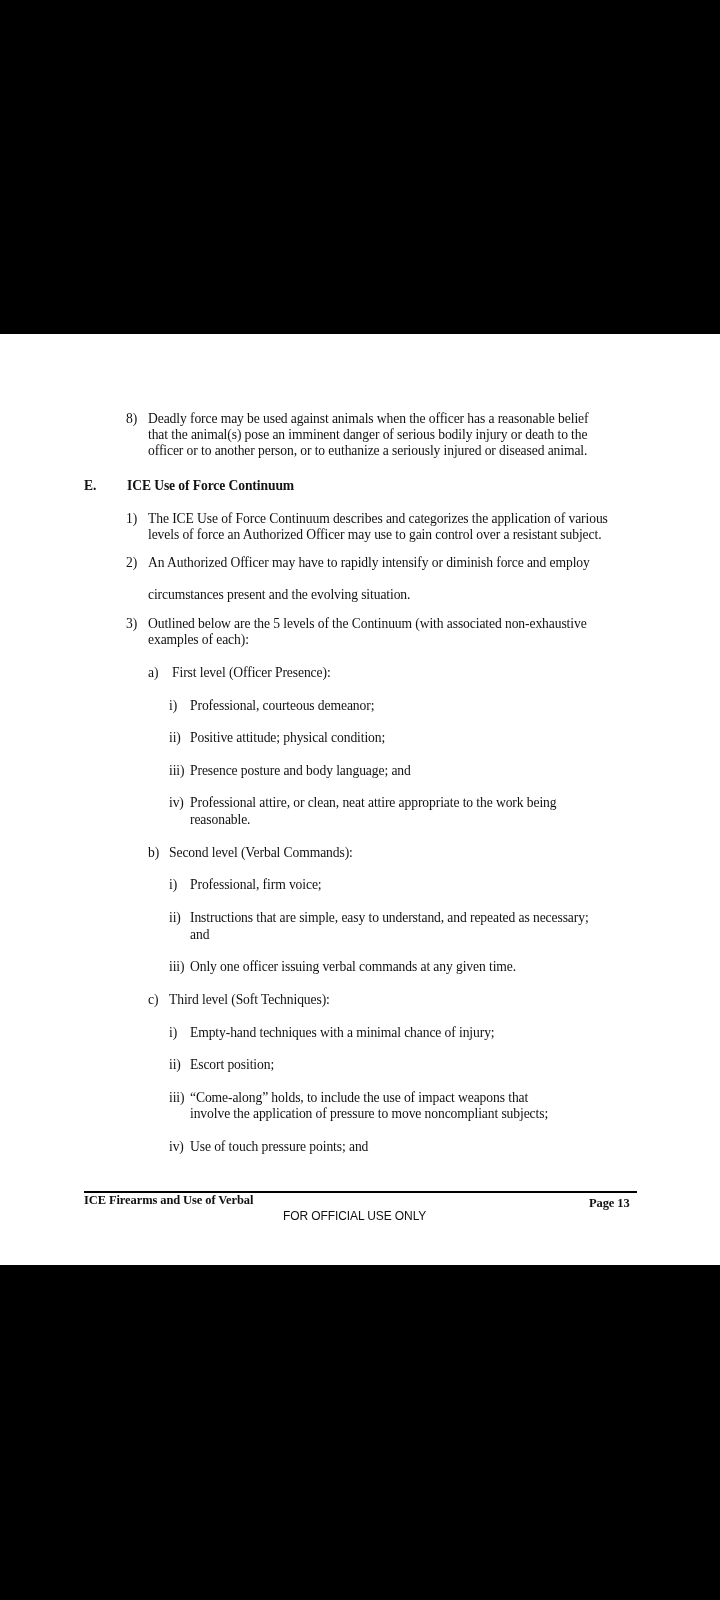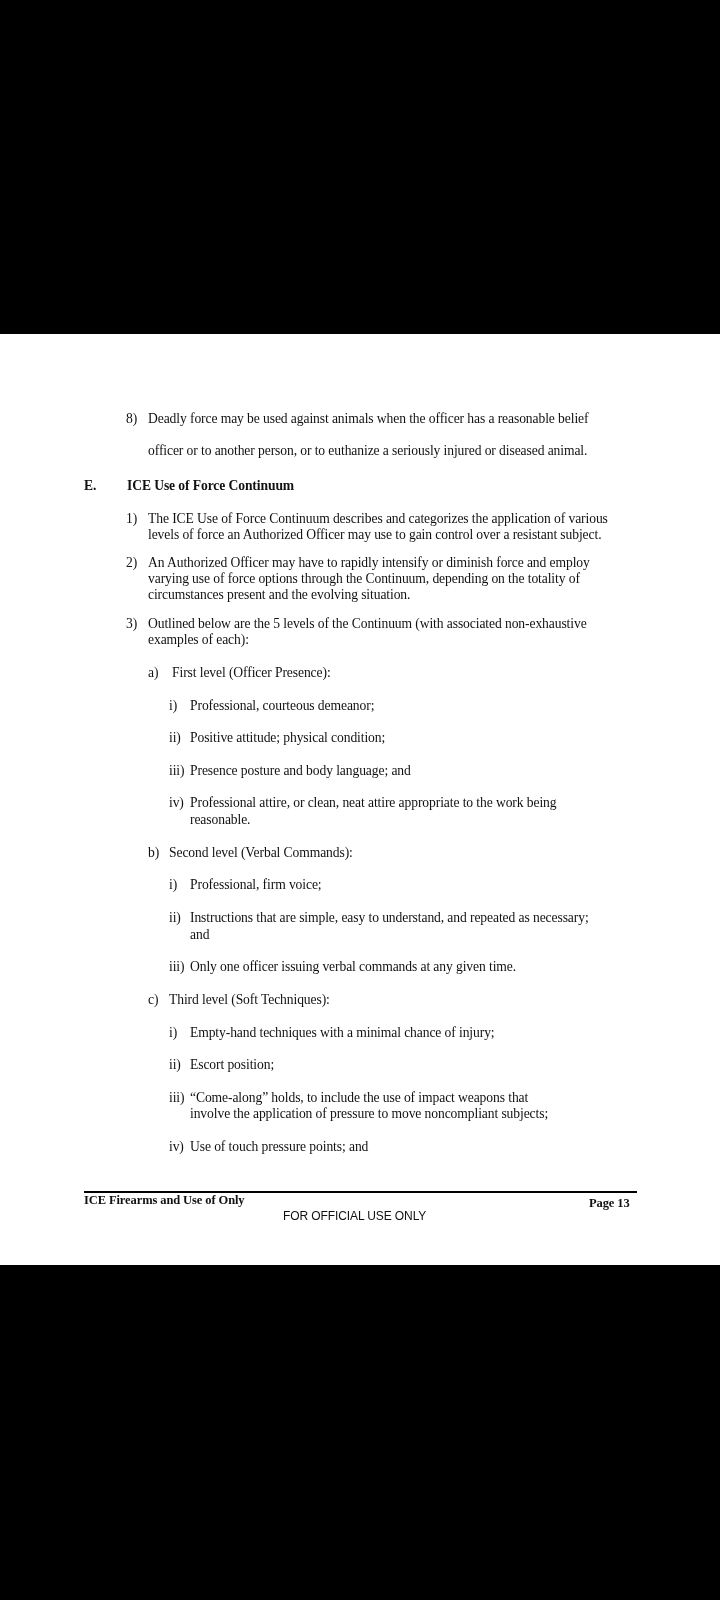--- a/index.html
+++ b/index.html
@@ -24,32 +24,32 @@
     }
     .sans { font-family: "Liberation Sans", "DejaVu Sans", sans-serif; font-size: 12px; }
   </style>
 </head>
 <body>
 
 <div class="page">
 
   <div class="ln" style="left:126px;top:77px">8)</div>
   <div class="ln" style="left:148px;top:77px">Deadly force may be used against animals when the officer has a reasonable belief</div>
+  <div class="ln" style="left:148px;top:93px">that the animal(s) pose an imminent danger of serious bodily injury or death to the</div>
   <div class="ln" style="left:148px;top:109px">officer or to another person, or to euthanize a seriously injured or diseased animal.</div>
 
   <div class="ln b" style="left:84px;top:144px">E.</div>
   <div class="ln b" style="left:127px;top:144px">ICE Use of Force Continuum</div>
 
   <div class="ln" style="left:126px;top:177px">1)</div>
   <div class="ln" style="left:148px;top:177px">The ICE Use of Force Continuum describes and categorizes the application of various</div>
   <div class="ln" style="left:148px;top:193px">levels of force an Authorized Officer may use to gain control over a resistant subject.</div>
 
   <div class="ln" style="left:126px;top:221px">2)</div>
   <div class="ln" style="left:148px;top:221px">An Authorized Officer may have to rapidly intensify or diminish force and employ</div>
-  <div class="ln" style="left:148px;top:237px">varying use of force options through the Continuum, depending on the totality of</div>
   <div class="ln" style="left:148px;top:253px">circumstances present and the evolving situation.</div>
 
   <div class="ln" style="left:126px;top:282px">3)</div>
   <div class="ln" style="left:148px;top:282px">Outlined below are the 5 levels of the Continuum (with associated non-exhaustive</div>
   <div class="ln" style="left:148px;top:298px">examples of each):</div>
 
   <div class="ln" style="left:148px;top:331px">a)</div>
   <div class="ln" style="left:172px;top:331px">First level (Officer Presence):</div>
   <div class="ln" style="left:169px;top:364px">i)</div>
   <div class="ln" style="left:190px;top:364px">Professional, courteous demeanor;</div>
@@ -77,16 +77,16 @@
   <div class="ln" style="left:190px;top:691px">Empty-hand techniques with a minimal chance of injury;</div>
   <div class="ln" style="left:169px;top:723px">ii)</div>
   <div class="ln" style="left:190px;top:723px">Escort position;</div>
   <div class="ln" style="left:169px;top:756px">iii)</div>
   <div class="ln" style="left:190px;top:756px">“Come-along” holds, to include the use of impact weapons that</div>
   <div class="ln" style="left:190px;top:772px">involve the application of pressure to move noncompliant subjects;</div>
   <div class="ln" style="left:169px;top:805px">iv)</div>
   <div class="ln" style="left:190px;top:805px">Use of touch pressure points; and</div>
 
   <div class="rule"></div>
-  <div class="ln b" style="left:84px;top:858px;font-size:12.5px">ICE Firearms and Use of Only</div>
+  <div class="ln b" style="left:84px;top:858px;font-size:12.5px">ICE Firearms and Use of Verbal</div>
   <div class="ln b" style="left:589px;top:861px;font-size:12.5px">Page 13</div>
   <div class="ln sans" style="left:283px;top:874px">FOR OFFICIAL USE ONLY</div>
 </div>
 
 </body></html>

